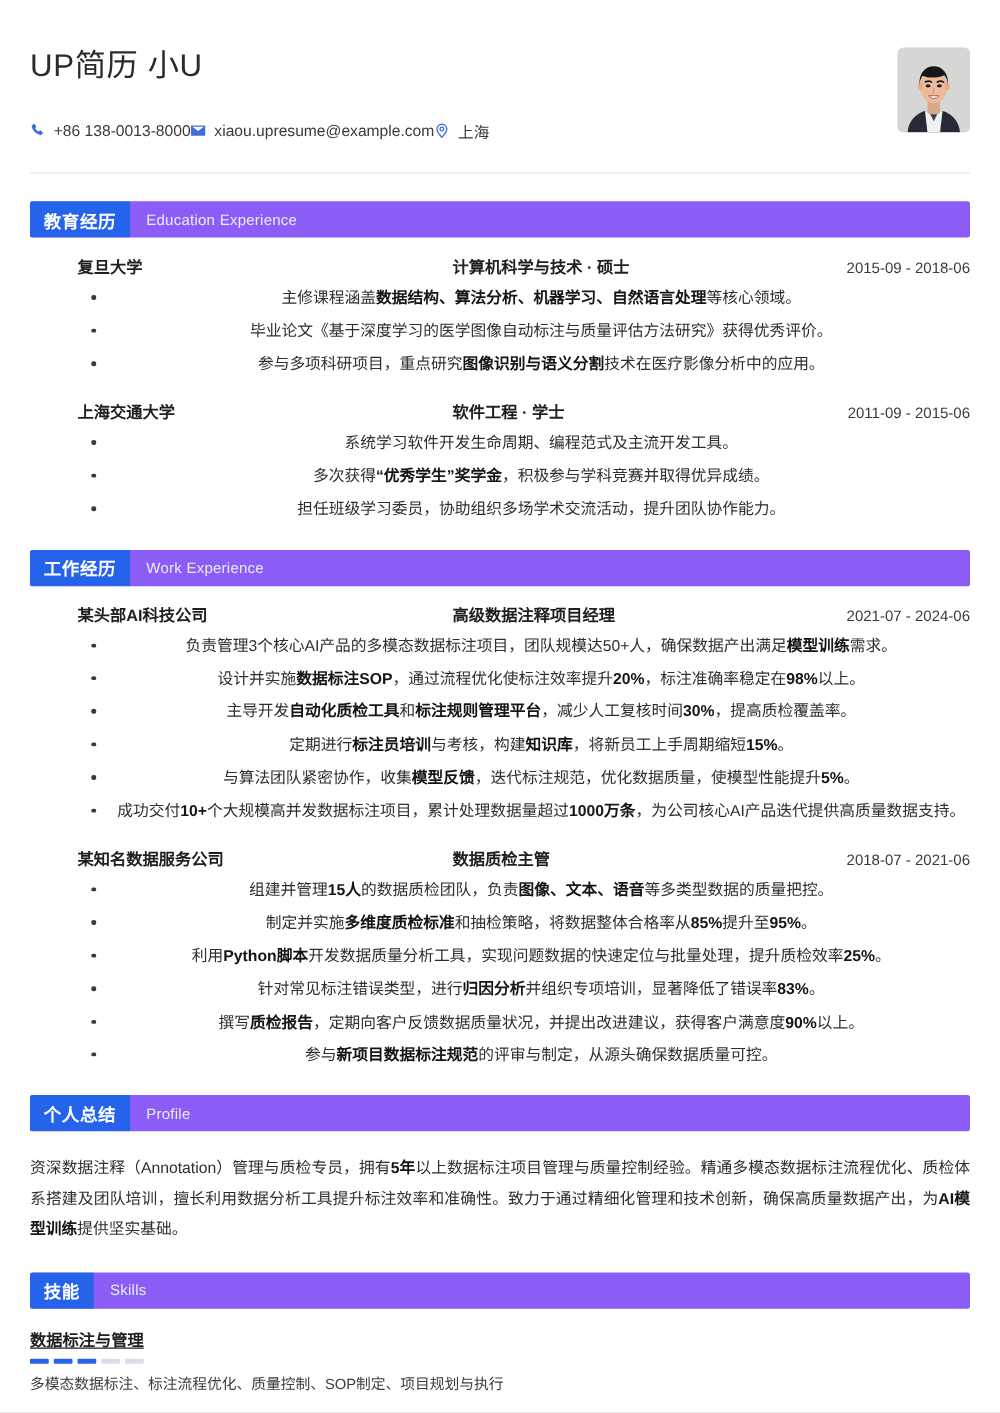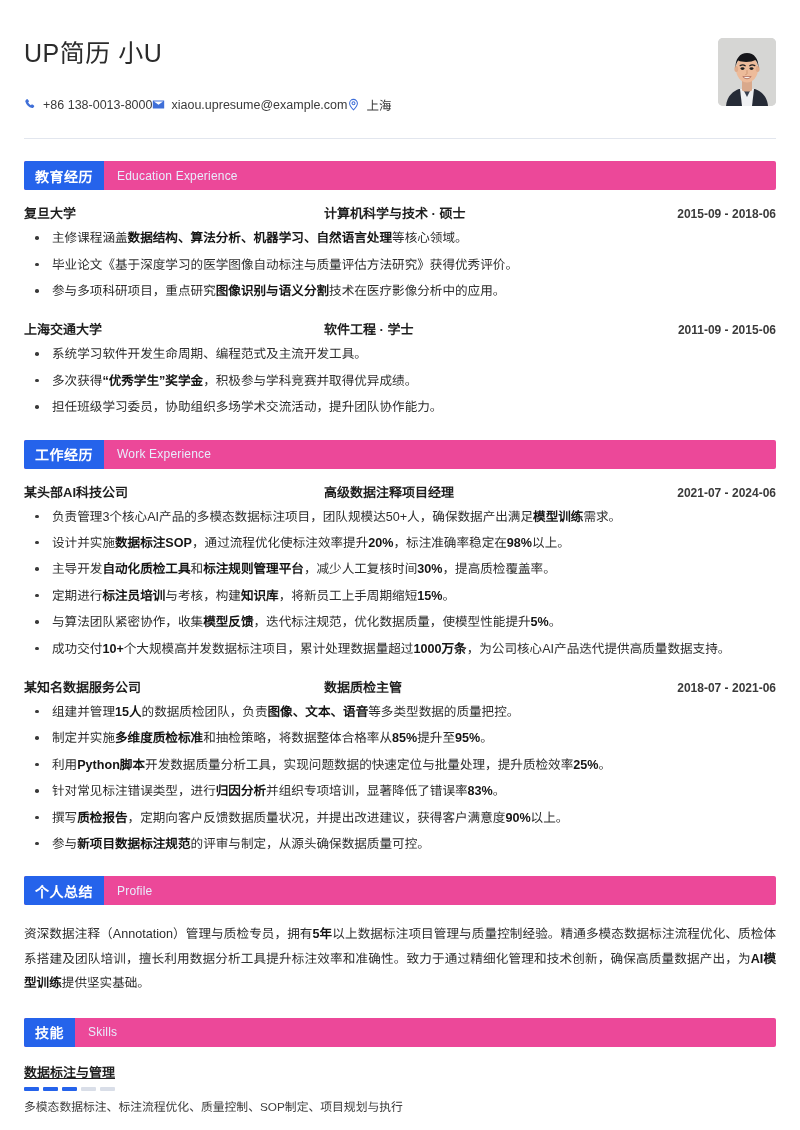--- a/index.html
+++ b/index.html
@@ -75,21 +75,21 @@
   }
   .avatar svg { display: block; width: 100%; height: 100%; }
 
   
   .section { margin-top: 22px; }
 
   .sec-head {
     display: flex;
     align-items: stretch;
     height: 29px;
-    background: #ec4899;
+    background: #8b5cf6;
     border-radius: 2px;
     overflow: hidden;
   }
 
   .sec-head .cn {
     background: #2563eb;
     color: #ffffff;
     font-size: 14px;
     font-weight: 700;
     display: flex;
@@ -101,42 +101,42 @@
   .sec-head .en {
     color: #e8edfd;
     font-size: 12px;
     display: flex;
     align-items: center;
     padding-left: 13px;
     letter-spacing: 0.2px;
   }
 
   
-  .entry { margin-top: 13px; }
+  .entry { margin-top: 13px; margin-left: 38px; }
   .entry.sub { margin-top: 18px; }
 
   .entry-head {
     display: flex;
     align-items: baseline;
     font-size: 13px;
     font-weight: 700;
     color: #1f1f1f;
     margin-bottom: 4px;
   }
   .entry-head .org { width: 300px; flex: 0 0 auto; }
   .entry-head .role { flex: 1 1 auto; }
   .entry-head .date {
     flex: 0 0 auto;
-    font-weight: 700;
+    font-weight: 400;
     font-size: 12px;
     color: #3a3a3a;
     text-align: right;
   }
 
-  ul.bullets { list-style: none; }
+  ul.bullets { list-style: none; text-align: center; }
 
   ul.bullets li {
     position: relative;
     padding-left: 28px;
     font-size: 12.6px;
     line-height: 1.62;
     color: #2e2e2e;
     margin-top: 6px;
   }
   ul.bullets li::before {

